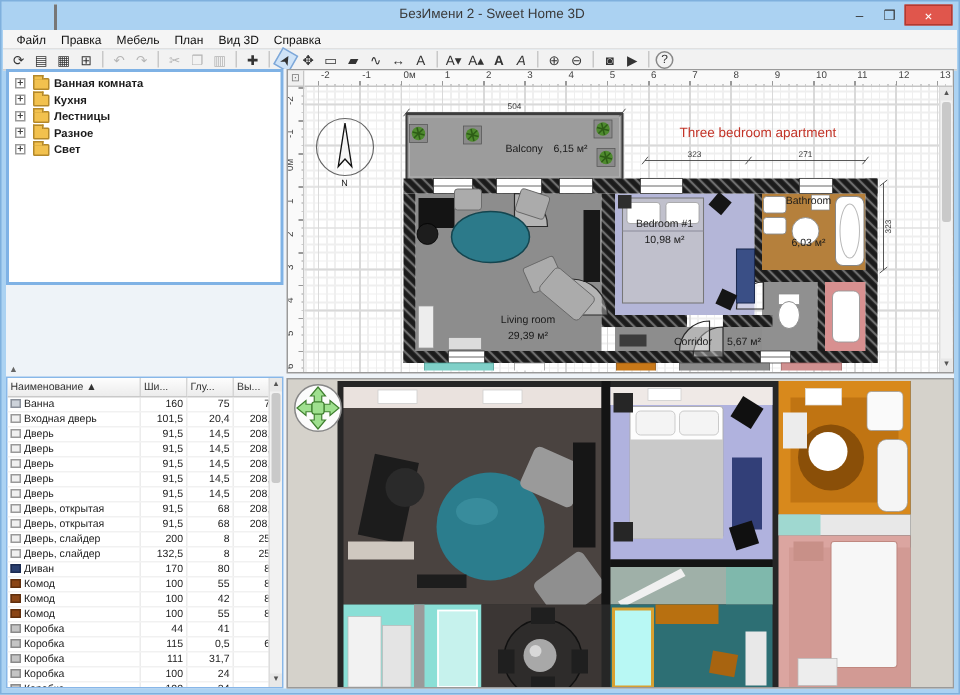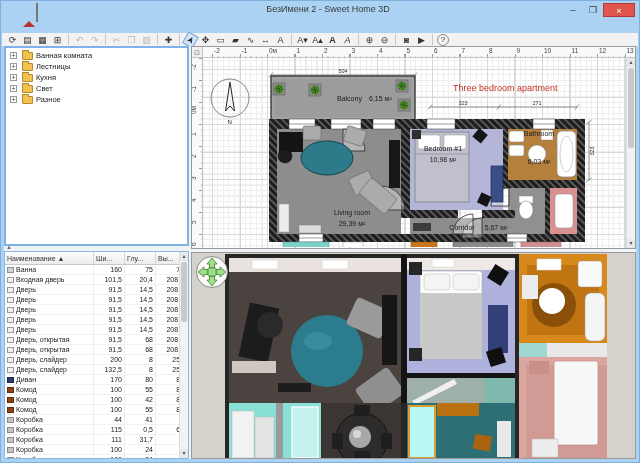--- a/index.html
+++ b/index.html
@@ -31,21 +31,21 @@
   .tbtn.rotup{transform:rotate(-60deg);}
   .tbtn.helpc{border:1px solid #888;border-radius:50%;width:10px;height:10px;line-height:10px;font-size:8px;}
   .tsep{width:1px;height:11px;background:#c8c8c8;margin:0 3px;display:inline-block;}
 
   
   .content{position:absolute;left:3px;right:3px;top:45px;bottom:3px;background:#eef3f8;}
   .leftcol{position:absolute;left:0;top:0;width:186px;height:100%;}
   .rightcol{position:absolute;left:187px;right:0;top:0;bottom:0;}
 
   
-  .tree{position:absolute;left:0;top:0;right:1px;height:200px;background:#fff;border:2px solid #7fb2e5;box-sizing:border-box;overflow:hidden;padding-top:2px;}
+  .tree{position:absolute;left:0;top:0;right:1px;height:144px;background:#fff;border:2px solid #7fb2e5;box-sizing:border-box;overflow:hidden;padding-top:2px;font-weight:bold;}
   .titem{display:flex;align-items:center;height:11px;padding-left:4px;}
   .texp{width:7px;height:7px;border:1px solid #9a9a9a;background:#fff;font-size:7px;line-height:6px;text-align:center;color:#444;box-sizing:border-box;flex:0 0 auto;}
   .tfolder{width:11px;height:8px;background:#f2c14e;border:1px solid #b3882a;border-radius:1px;position:relative;margin:0 3px 0 5px;box-sizing:border-box;flex:0 0 auto;}
   .tfolder::before{content:"";position:absolute;top:-3px;left:-1px;width:5px;height:2px;background:#f2c14e;border:1px solid #b3882a;border-bottom:none;}
   .tlabel{font-size:7.5px;color:#1a1a1a;white-space:nowrap;}
 
   .hsplit{position:absolute;left:0;top:200px;right:1px;height:5px;}
   .splitgrip{font-size:6px;color:#666;position:absolute;left:2px;top:-2px;}
 
   
@@ -99,20 +99,28 @@
   <div class="titlebar">
     <span class="appicon"><span class="roof"></span><span class="base"></span></span>
     <span class="apptitle">БезИмени 2 - Sweet Home 3D</span>
     <span class="capbtns">
       <span class="cap">–</span>
       <span class="cap">❒</span>
       <span class="cap close">×</span>
     </span>
   </div>
 
+  <div class="menubar">
+      <span class="mitem">Файл</span>
+      <span class="mitem">Правка</span>
+      <span class="mitem">Мебель</span>
+      <span class="mitem">План</span>
+      <span class="mitem">Вид 3D</span>
+      <span class="mitem">Справка</span>
+    </div>
 
   <div class="toolbar">
       <span class="tbtn">⟳</span>
       <span class="tbtn">▤</span>
       <span class="tbtn">▦</span>
       <span class="tbtn">⊞</span>
       <span class="tsep"></span>
       <span class="tbtn tdis">↶</span>
       <span class="tbtn tdis">↷</span>
       <span class="tsep"></span>
@@ -149,36 +157,36 @@
     <div class="leftcol">
       <div class="tree">
           <div class="titem">
             <span class="texp">+</span>
             <span class="tfolder"></span>
             <span class="tlabel">Ванная комната</span>
           </div>
           <div class="titem">
             <span class="texp">+</span>
             <span class="tfolder"></span>
-            <span class="tlabel">Лестницы</span>
+            <span class="tlabel">Кухня</span>
           </div>
           <div class="titem">
             <span class="texp">+</span>
             <span class="tfolder"></span>
-            <span class="tlabel">Кухня</span>
+            <span class="tlabel">Лестницы</span>
+          </div>
+          <div class="titem">
+            <span class="texp">+</span>
+            <span class="tfolder"></span>
+            <span class="tlabel">Разное</span>
           </div>
           <div class="titem">
             <span class="texp">+</span>
             <span class="tfolder"></span>
             <span class="tlabel">Свет</span>
-          </div>
-          <div class="titem">
-            <span class="texp">+</span>
-            <span class="tfolder"></span>
-            <span class="tlabel">Разное</span>
           </div>
         </div>
       <div class="hsplit">
           <span class="splitgrip">▲</span>
         </div>
       <div class="ftable">
         <table class="flist">
           <thead>
               <tr>
                 <th style="width: 84px;">Наименование ▲</th>

